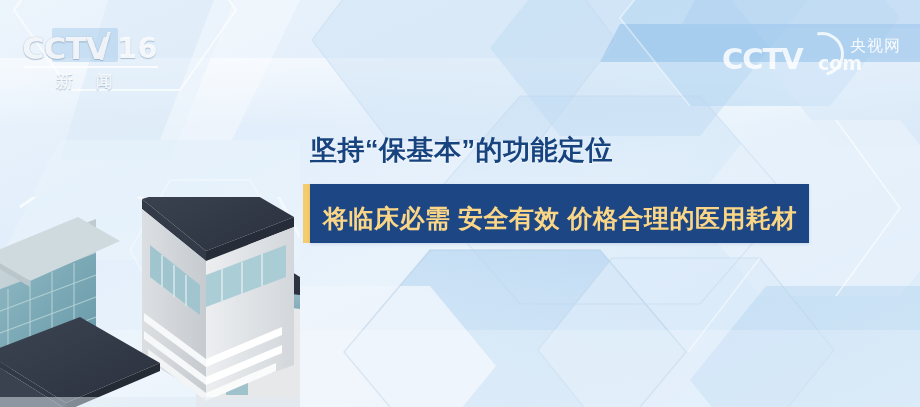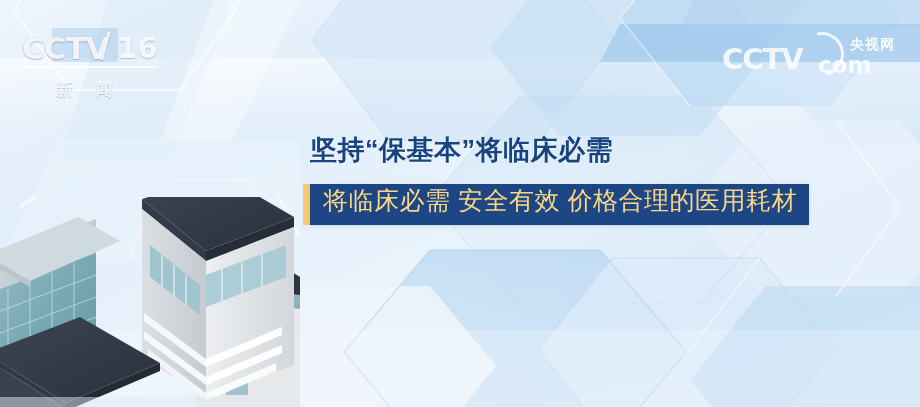--- a/index.html
+++ b/index.html
@@ -42,21 +42,21 @@
     position:absolute; left:95px; top:5px; font-size:29px; font-weight:700;
     color:rgba(255,255,255,.88);
     text-shadow:0 1px 1px rgba(120,150,180,.55);
     font-family:"DejaVu Sans","Liberation Sans",sans-serif;
   }
   #logo-13 .underline {
     position:absolute; left:2px; top:40px; width:134px; height:2px;
     background:rgba(255,255,255,.75);
   }
   #logo-13 .cn-label {
-    position:absolute; left:34px; top:52px;
+    position:absolute; left:34px; top:44px;
     font-size:17px; font-weight:700; letter-spacing:9px;
     color:rgba(255,255,255,.82);
     text-shadow:0 1px 1px rgba(125,155,185,.6);
   }
 
   
   #wm-cctvcom {
     position:absolute; right:18px; top:36px; width:180px; height:44px;
     pointer-events:none;
   }
@@ -65,47 +65,47 @@
     letter-spacing:-1px; color:rgba(255,255,255,.82);
     font-family:"DejaVu Sans","Liberation Sans",sans-serif;
   }
   #wm-cctvcom .wm-swoosh {
     position:absolute; left:78px; top:-4px; width:44px; height:44px;
     border:3px solid rgba(255,255,255,.8);
     border-radius:50%; border-left-color:transparent; border-bottom-color:transparent;
     transform:rotate(32deg);
   }
   #wm-cctvcom .wm-com {
-    position:absolute; left:96px; top:16px; font-size:23px; font-weight:700;
+    position:absolute; left:96px; top:16px; font-size:19px; font-weight:700;
     color:rgba(255,255,255,.85);
     font-family:"DejaVu Sans","Liberation Sans",sans-serif;
   }
   #wm-cctvcom .wm-cn {
-    position:absolute; left:128px; top:0px; font-size:14px; font-weight:700;
+    position:absolute; left:128px; top:0px; font-size:16px; font-weight:400;
     letter-spacing:1px; color:rgba(255,255,255,.9);
   }
 
   
   #building { position:absolute; left:0; bottom:0; width:300px; height:210px; }
 
   
   #text-block { position:absolute; left:303px; top:132px; width:600px; }
 
   .headline {
     font-size:27px; font-weight:700; color:#17447f; letter-spacing:.5px;
     margin-left:7px; margin-bottom:16px; white-space:nowrap;
     text-shadow:0 1px 2px rgba(255,255,255,.65);
   }
 
   .hl-row { position:relative; display:flex; align-items:stretch; margin-bottom:5px; }
   .hl-accent { width:7px; flex:0 0 7px; background:#f5cc6d; }
   .hl-body {
     display:inline-flex; align-items:center;
-    padding:0 12px 8px 13px;
-    font-size:25px; font-weight:400; letter-spacing:.5px; white-space:nowrap;
+    padding:18px 12px 8px 13px;
+    font-size:25px; font-weight:700; letter-spacing:.5px; white-space:nowrap;
   }
   .hl-row.navy .hl-body { background:#1d4685; color:#fad686; }
   .hl-row.navy { margin-bottom:5px; }
   .hl-row.amber .hl-body { background:#fbd07b; color:#1d3f78; }
 
   .hl-row .hl-body { box-shadow:0 1px 3px rgba(60,95,140,.18); }
 </style>
 </head>
 <body>
 
@@ -281,21 +281,21 @@
 
   <div id="wm-cctvcom">
     <span class="wm-cctv">CCTV</span>
     <span class="wm-swoosh"></span>
     <span class="wm-com">com</span>
     <span class="wm-cn">央视网</span>
   </div>
 
   <div id="text-block">
 
-    <div class="headline">坚持“保基本”将临床必需</div>
+    <div class="headline">坚持“保基本”的功能定位</div>
 
     <div class="hl-row navy">
       <div class="hl-accent"></div>
       <div class="hl-body">将临床必需 安全有效 价格合理的医用耗材</div>
     </div>
 
 
   </div>
 
 </div>

